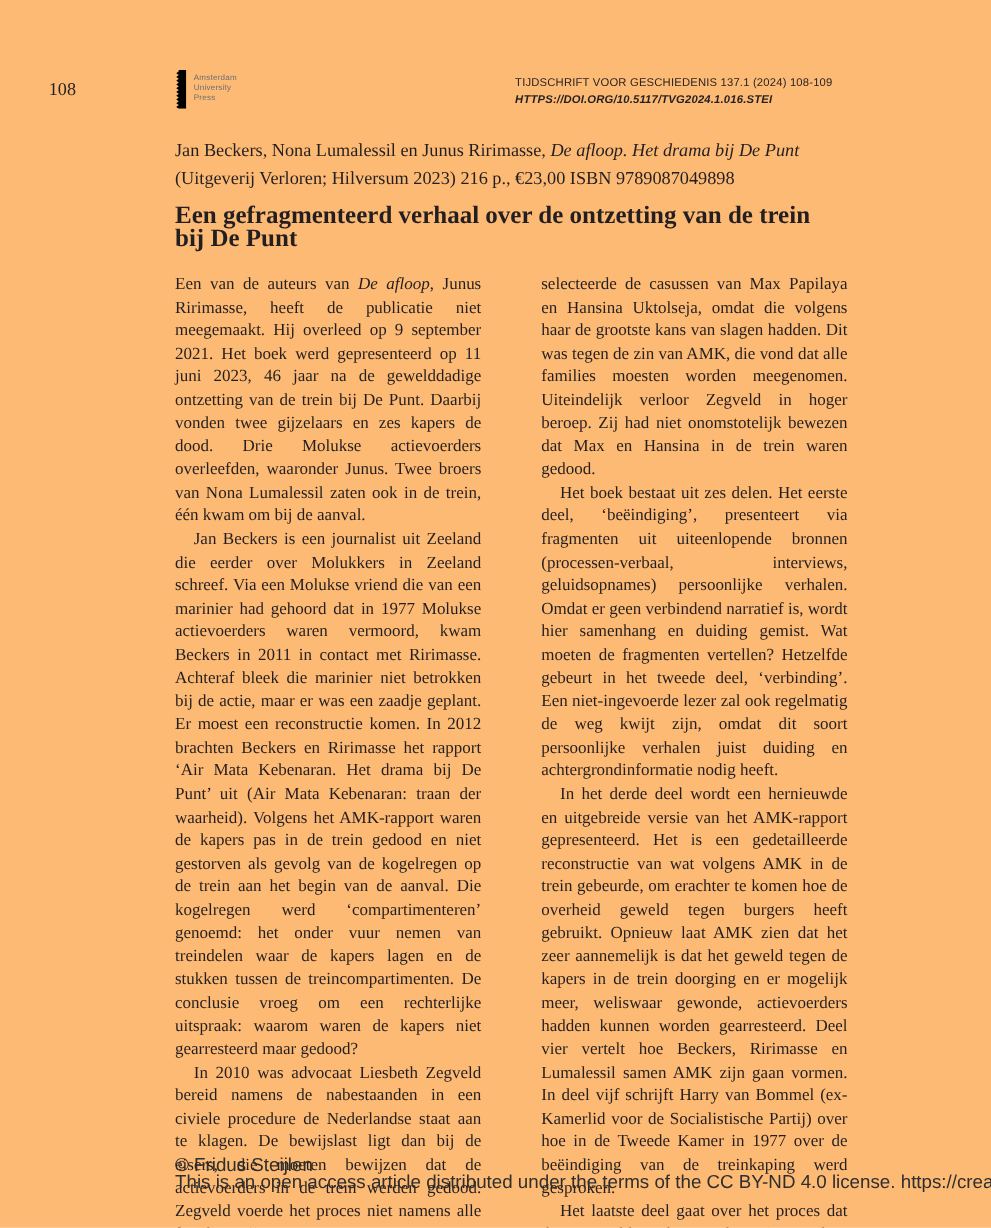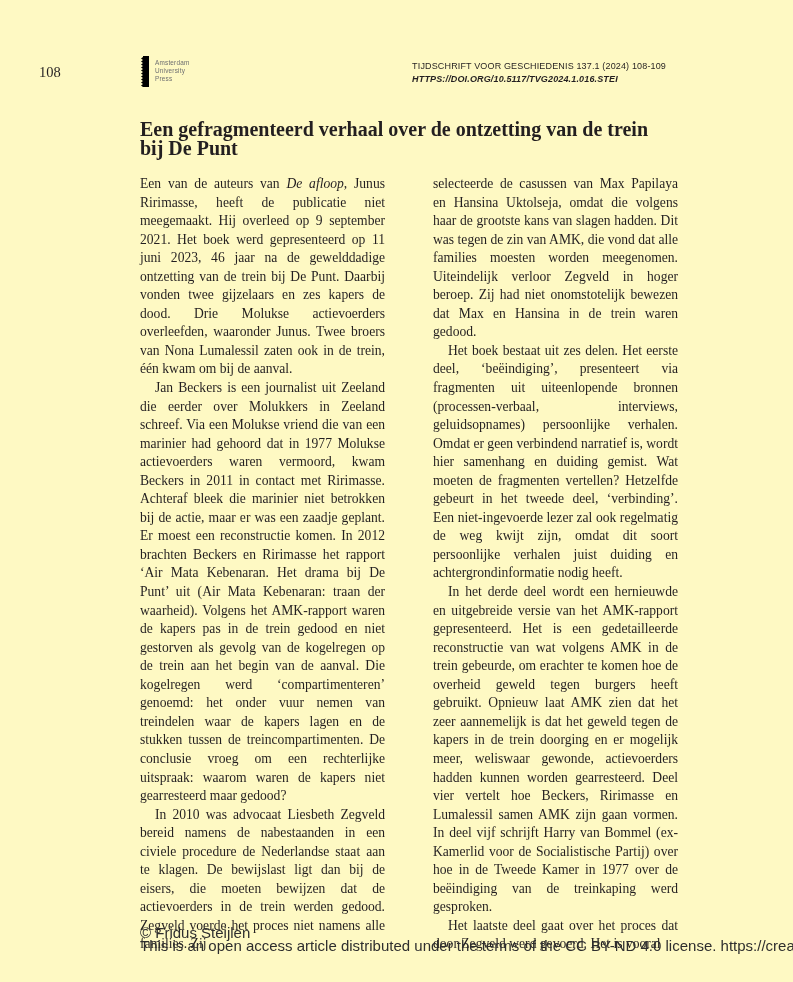--- a/index.html
+++ b/index.html
@@ -5,21 +5,21 @@
   html, body { margin: 0; padding: 0; }
   body {
     background: #ffffff;
     font-family: "Liberation Serif", "DejaVu Serif", serif;
     color: #231f20;
   }
   .page {
     position: relative;
     width: 793px;
     height: 982px;
-    background: #fef9c3;
+    background: #fdba74;
     overflow: hidden;
   }
 
   
   .page-number {
     position: absolute;
     left: 39px;
     top: 64px;
     font-size: 14.5px;
     color: #231f20;
@@ -131,20 +131,21 @@
     </span>
   </div>
 
   <div class="journal-info">
     <div>TIJDSCHRIFT VOOR GESCHIEDENIS 137.1 (2024) 108-109</div>
     <div class="doi">HTTPS://DOI.ORG/10.5117/TVG2024.1.016.STEI</div>
   </div>
 
   <div class="content">
 
+    <p class="citation"><span>Jan Beckers, Nona Lumalessil en Junus Ririmasse, </span><em>De afloop. Het drama bij De Punt</em><span> (Uitgeverij Verloren; Hilversum 2023) 216 p., €23,00 ISBN 9789087049898</span></p>
 
     <h1 class="review-heading">Een gefragmenteerd verhaal over de ontzetting van de trein bij De Punt</h1>
 
     <div class="columns">
 
       <div class="col">
         <p><span>Een van de auteurs van </span><em>De afloop</em><span>, Junus Ririmasse, heeft de publicatie niet meegemaakt. Hij overleed op 9 september 2021. Het boek werd gepresenteerd op 11 juni 2023, 46 jaar na de gewelddadige ontzetting van de trein bij De Punt. Daarbij vonden twee gijzelaars en zes kapers de dood. Drie Molukse actievoerders overleefden, waaronder Junus. Twee broers van Nona Lumalessil zaten ook in de trein, één kwam om bij de aanval.</span></p>
         <p class="indent">Jan Beckers is een journalist uit Zeeland die eerder over Molukkers in Zeeland schreef. Via een Molukse vriend die van een marinier had gehoord dat in 1977 Molukse actievoerders waren vermoord, kwam Beckers in 2011 in contact met Ririmasse. Achteraf bleek die marinier niet betrokken bij de actie, maar er was een zaadje geplant. Er moest een reconstructie komen. In 2012 brachten Beckers en Ririmasse het rapport ‘Air Mata Kebenaran. Het drama bij De Punt’ uit (Air Mata Kebenaran: traan der waarheid). Volgens het AMK-rapport waren de kapers pas in de trein gedood en niet gestorven als gevolg van de kogelregen op de trein aan het begin van de aanval. Die kogelregen werd ‘compartimenteren’ genoemd: het onder vuur nemen van treindelen waar de kapers lagen en de stukken tussen de treincompartimenten. De conclusie vroeg om een rechterlijke uitspraak: waarom waren de kapers niet gearresteerd maar gedood?</p>
         <p class="indent">In 2010 was advocaat Liesbeth Zegveld bereid namens de nabestaanden in een civiele procedure de Nederlandse staat aan te klagen. De bewijslast ligt dan bij de eisers, die moeten bewijzen dat de actievoerders in de trein werden gedood. Zegveld voerde het proces niet namens alle families. Zij</p>
       </div>

